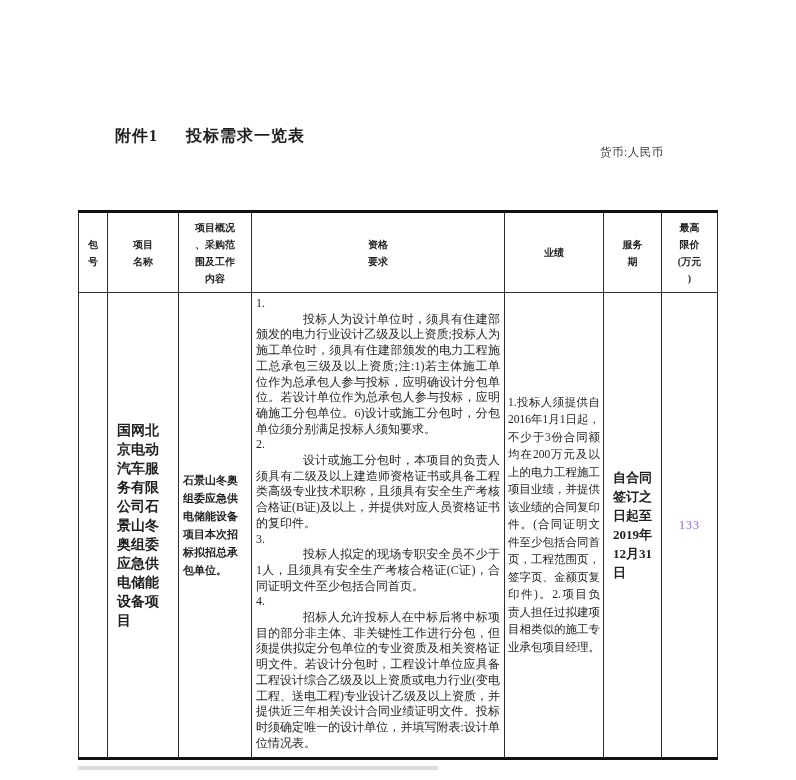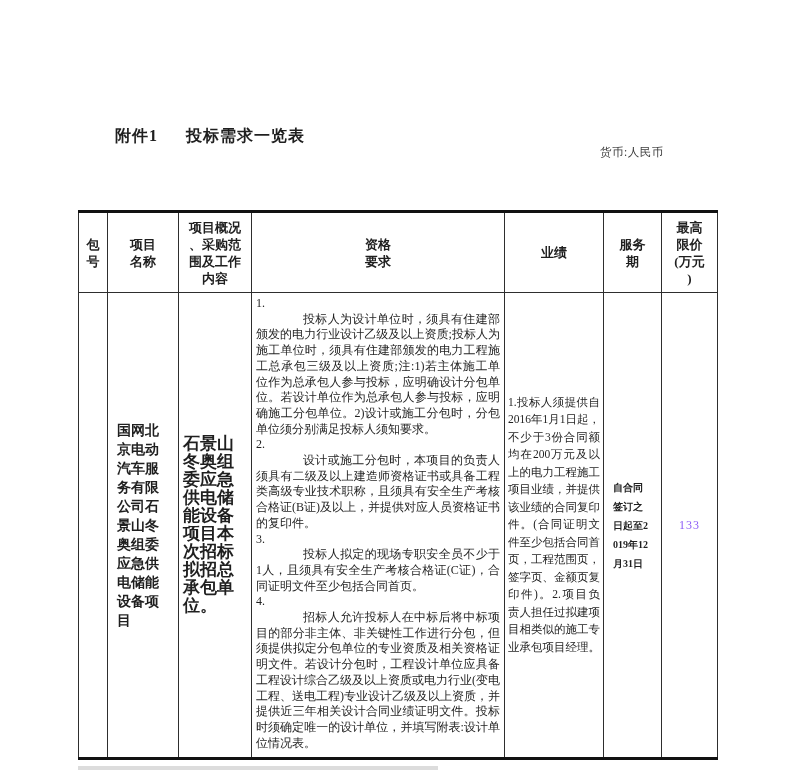--- a/index.html
+++ b/index.html
@@ -46,21 +46,21 @@
     border-top: 3px solid #121212;
     border-bottom: 3px solid #121212;
   }
   .bid-table th, .bid-table td {
     border: 1px solid #2e2e2e;
     overflow: hidden;
   }
   .bid-table thead tr { height: 81px; }
   .bid-table tbody tr { height: 466px; }
   .bid-table th {
-    font-size: 13px;
+    font-size: 10px;
     font-weight: bold;
     text-align: center;
     vertical-align: middle;
     line-height: 17px;
     white-space: pre-line;
     padding: 0 2px;
   }
   
   td.c-pkg {
     text-align: center;
@@ -74,21 +74,21 @@
     vertical-align: middle;
     font-size: 14px;
     font-weight: bold;
     line-height: 19px;
     padding: 0 9px;
     word-break: break-all;
     text-align: left;
   }
   td.c-overview {
     vertical-align: middle;
-    font-size: 17px;
+    font-size: 11px;
     font-weight: bold;
     line-height: 18px;
     padding: 0 4px;
     word-break: break-all;
     text-align: left;
   }
   td.c-qual {
     vertical-align: top;
     font-size: 12px;
     line-height: 15.7px;
@@ -101,21 +101,21 @@
   td.c-perf {
     vertical-align: middle;
     font-size: 11.5px;
     line-height: 17.5px;
     padding: 4px 3px;
     text-align: justify;
     word-break: break-all;
   }
   td.c-service {
     vertical-align: middle;
-    font-size: 10px;
+    font-size: 13px;
     font-weight: bold;
     line-height: 19px;
     padding: 0 9px;
     word-break: break-all;
     text-align: left;
   }
   td.c-price {
     text-align: center;
     vertical-align: middle;
     font-size: 12px;
@@ -176,21 +176,21 @@
       </tr>
     </thead>
     <tbody>
       <tr>
         <td class="c-pkg">001</td>
         <td class="c-name">国网北京电动汽车服务有限公司石景山冬奥组委应急供电储能设备项目</td>
         <td class="c-overview">石景山冬奥组委应急供电储能设备项目本次招标拟招总承包单位。</td>
         <td class="c-qual">
           <div class="q-item">
             <div class="q-no">1.</div>
-            <div class="q-text">投标人为设计单位时，须具有住建部颁发的电力行业设计乙级及以上资质;投标人为施工单位时，须具有住建部颁发的电力工程施工总承包三级及以上资质;注:1)若主体施工单位作为总承包人参与投标，应明确设计分包单位。若设计单位作为总承包人参与投标，应明确施工分包单位。2)设计或施工分包时，分包单位须分别满足投标人须知要求。</div>
+            <div class="q-text">投标人为设计单位时，须具有住建部颁发的电力行业设计乙级及以上资质;投标人为施工单位时，须具有住建部颁发的电力工程施工总承包三级及以上资质;注:1)若主体施工单位作为总承包人参与投标，应明确设计分包单位。若设计单位作为总承包人参与投标，应明确施工分包单位。6)设计或施工分包时，分包单位须分别满足投标人须知要求。</div>
           </div>
           <div class="q-item">
             <div class="q-no">2.</div>
             <div class="q-text">设计或施工分包时，本项目的负责人须具有二级及以上建造师资格证书或具备工程类高级专业技术职称，且须具有安全生产考核合格证(B证)及以上，并提供对应人员资格证书的复印件。</div>
           </div>
           <div class="q-item">
             <div class="q-no">3.</div>
             <div class="q-text">投标人拟定的现场专职安全员不少于1人，且须具有安全生产考核合格证(C证)，合同证明文件至少包括合同首页。</div>
           </div>
           <div class="q-item">

